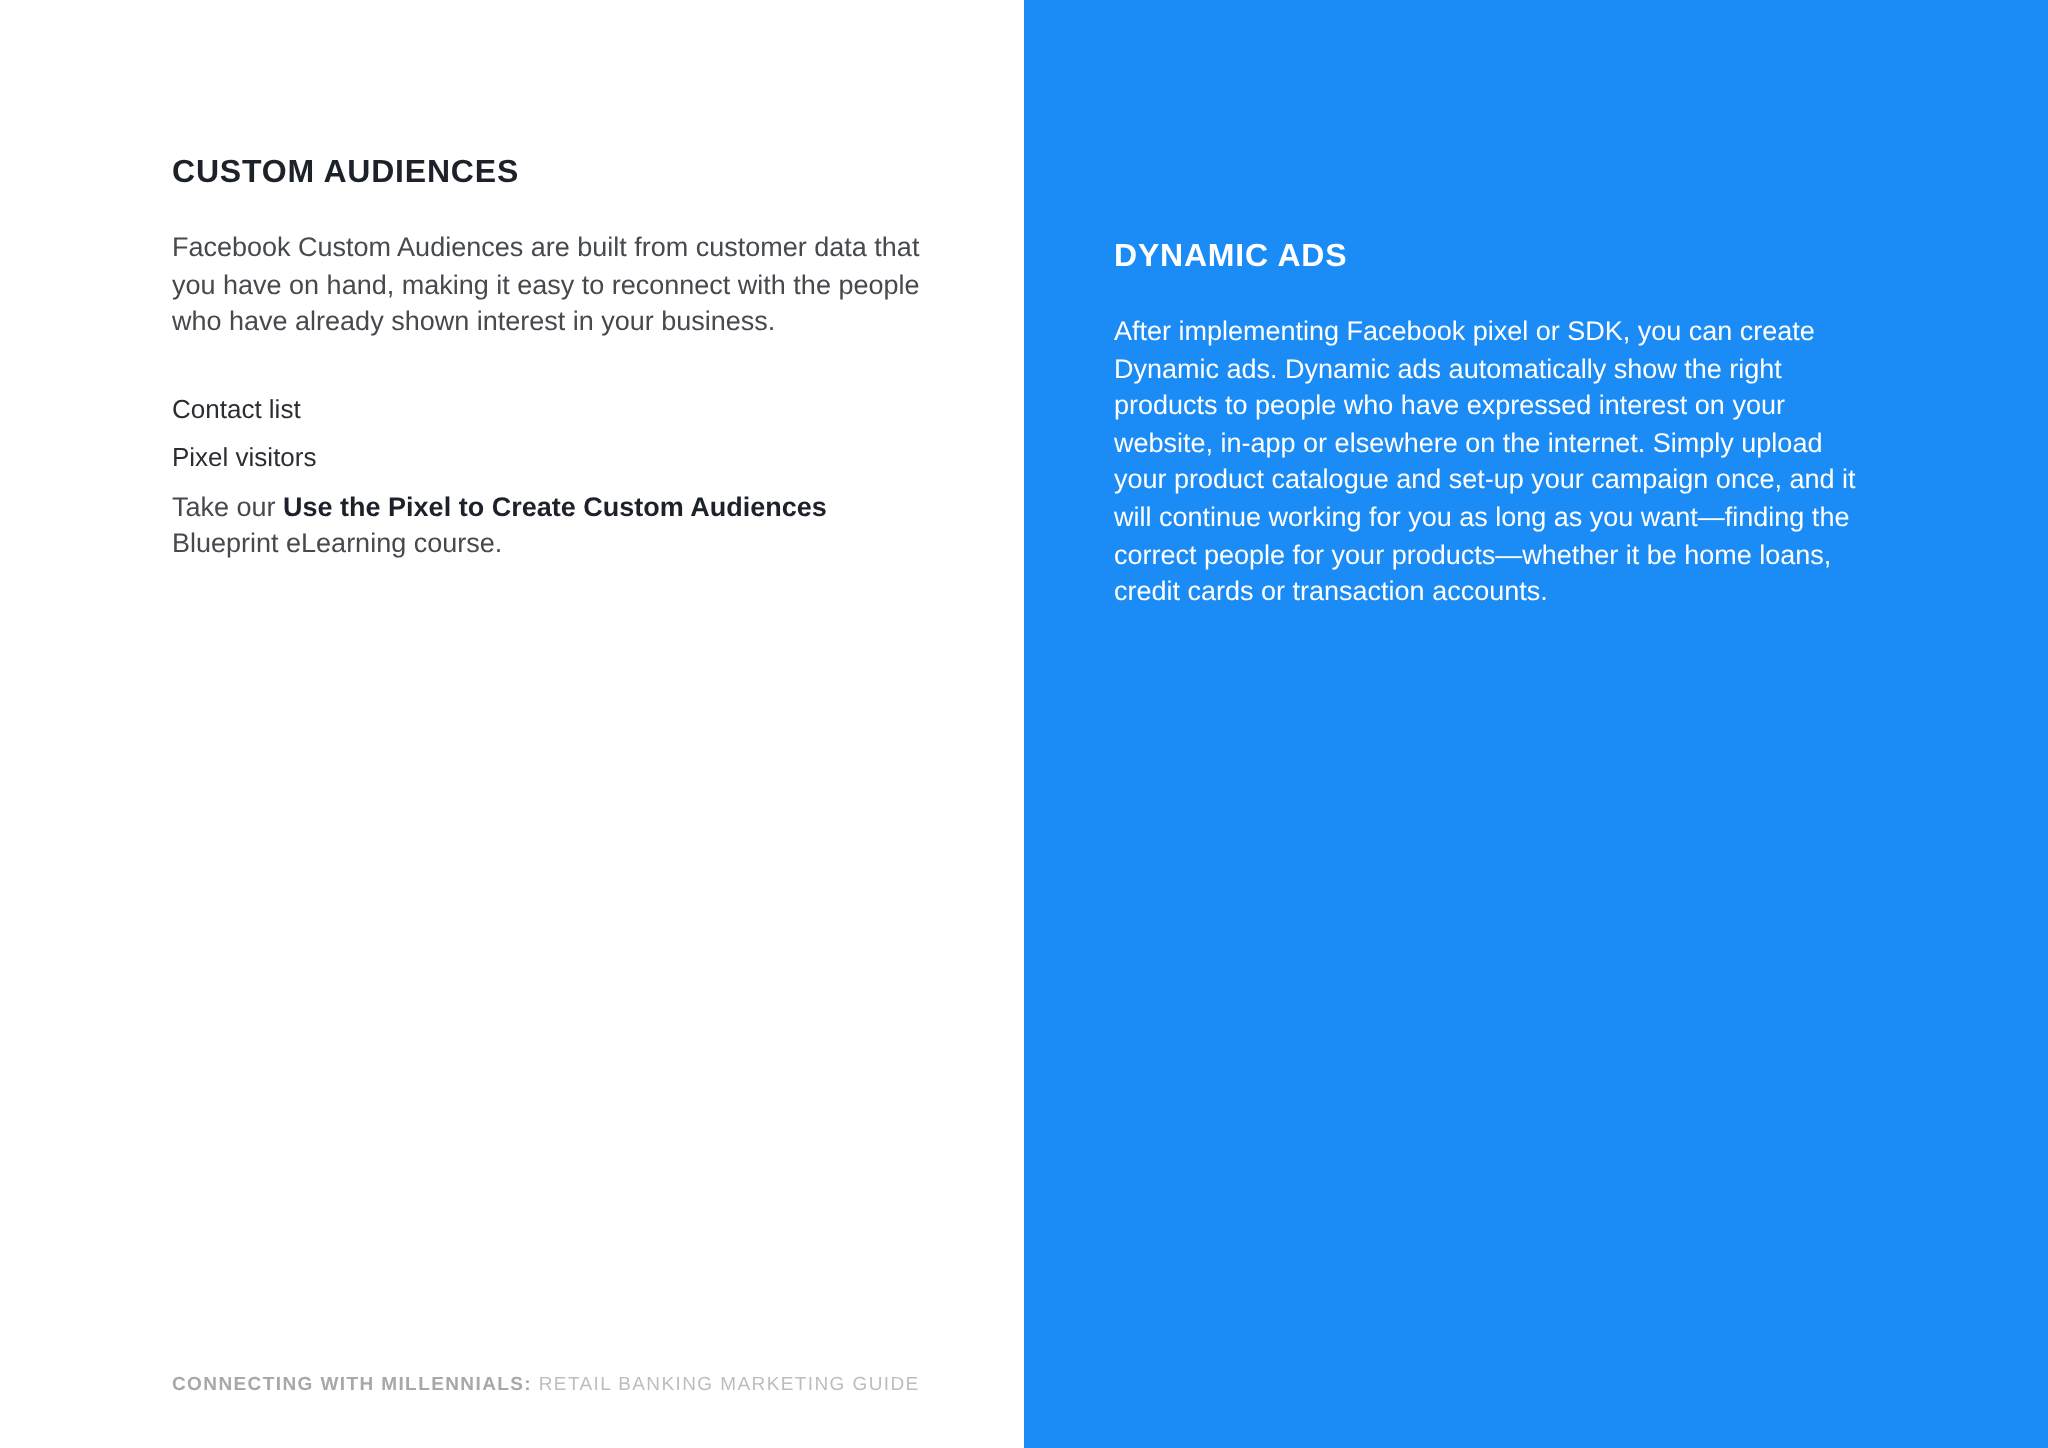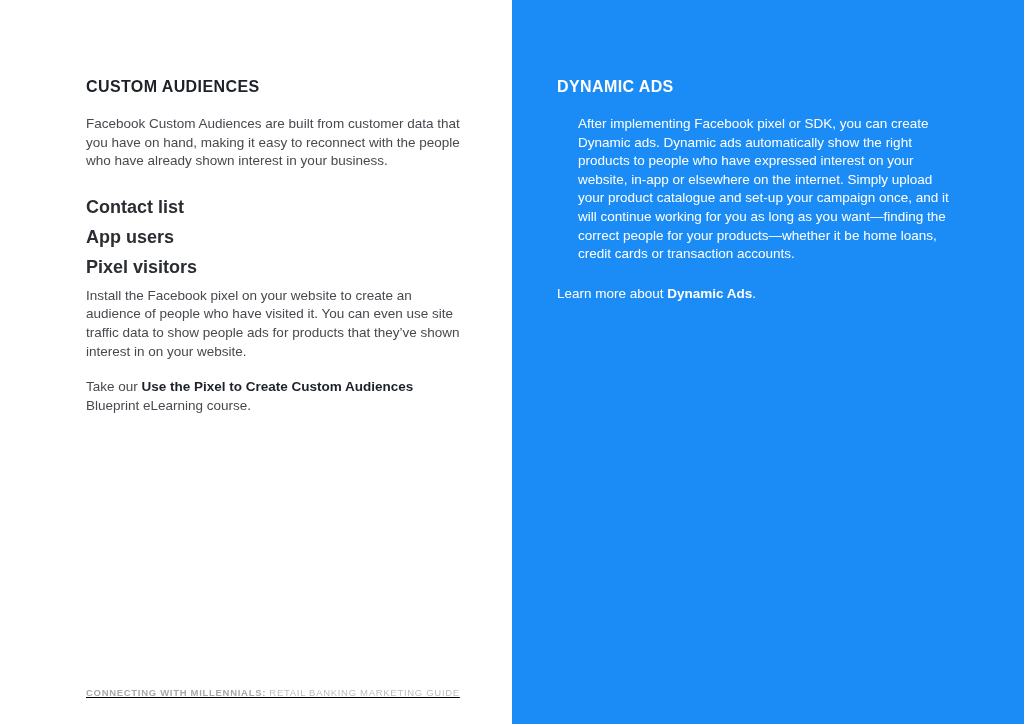--- a/index.html
+++ b/index.html
@@ -12,45 +12,45 @@
     height: 724px;
     background: #0f766e;
     overflow: hidden;
   }
 
   .panel { position: absolute; top: 0; height: 724px; }
   .panel-left  { left: 0; width: 512px; background: #ffffff; }
   .panel-right { left: 512px; width: 512px; background: #1b8cf5; }
 
   .content-left  { padding: 78px 45px 0 86px; }
-  .content-right { padding: 78px 50px 0 45px; }
+  .content-right { padding: 120px 50px 0 45px; }
 
   .panel-title {
     font-size: 16px;
     font-weight: bold;
     letter-spacing: 0.4px;
     color: #1d2129;
     margin-bottom: 19px;
   }
   .panel-right .panel-title { color: #ffffff; }
 
   .body {
     font-size: 13.5px;
     line-height: 18.6px;
     color: #46494e;
     width: 381px;
   }
   .panel-right .body { color: #ffffff; width: 376px; }
 
   .intro { margin-bottom: 26px; }
-  .panel-right .intro { margin-bottom: 21px; margin-left: 21px; }
+  .panel-right .intro { margin-bottom: 21px; }
 
   .section-heading {
-    font-size: 18px;
-    font-weight: 700;
+    font-size: 13px;
+    font-weight: 400;
     color: #2a2d31;
     margin-bottom: 9px;
   }
   .section-body { margin-bottom: 26px; }
   .section-body.last { margin-bottom: 17px; }
 
   .link-line { margin-bottom: 17px; }
   .panel-right .link-line { margin-bottom: 19px; }
 
   .inline-link {
@@ -61,60 +61,56 @@
   }
   .panel-right .inline-link { color: #ffffff; }
 
   .footer {
     position: absolute;
     left: 86px;
     bottom: 26px;
     font-size: 9.5px;
     letter-spacing: 0.7px;
     white-space: nowrap;
-    text-decoration: underline;
   }
   .footer-bold { font-weight: bold; color: #a8a8a8; }
   .footer-reg  { color: #bdbdbd; }
 </style>
 </head>
 <body>
 
 <div class="page">
 
   <section class="panel panel-left">
     <div class="content-left">
 
       <h1 class="panel-title">CUSTOM AUDIENCES</h1>
 
       <p class="body intro">Facebook Custom Audiences are built from customer data that you have on hand, making it easy to reconnect with the people who have already shown interest in your business.</p>
 
       <h2 class="section-heading">Contact list</h2>
 
-      <h2 class="section-heading">App users</h2>
 
       <h2 class="section-heading">Pixel visitors</h2>
-      <p class="body section-body last">Install the Facebook pixel on your website to create an audience of people who have visited it. You can even use site traffic data to show people ads for products that they’ve shown interest in on your website.</p>
 
 
       <p class="body link-line"><span>Take our </span><strong class="inline-link">Use the Pixel to Create Custom Audiences</strong><span> Blueprint eLearning course.</span></p>
 
     </div>
 
     <div class="footer">
       <span class="footer-bold">CONNECTING WITH MILLENNIALS:</span><span class="footer-reg"> RETAIL BANKING MARKETING GUIDE</span>
     </div>
   </section>
 
   <section class="panel panel-right">
     <div class="content-right">
 
       <h1 class="panel-title">DYNAMIC ADS</h1>
 
       <p class="body intro">After implementing Facebook pixel or SDK, you can create Dynamic ads. Dynamic ads automatically show the right products to people who have expressed interest on your website, in-app or elsewhere on the internet. Simply upload your product catalogue and set-up your campaign once, and it will continue working for you as long as you want—finding the correct people for your products—whether it be home loans, credit cards or transaction accounts.</p>
 
-      <p class="body link-line"><span>Learn more about </span><strong class="inline-link">Dynamic Ads</strong><span>.</span></p>
 
 
     </div>
   </section>
 
 </div>
 
 </body></html>

